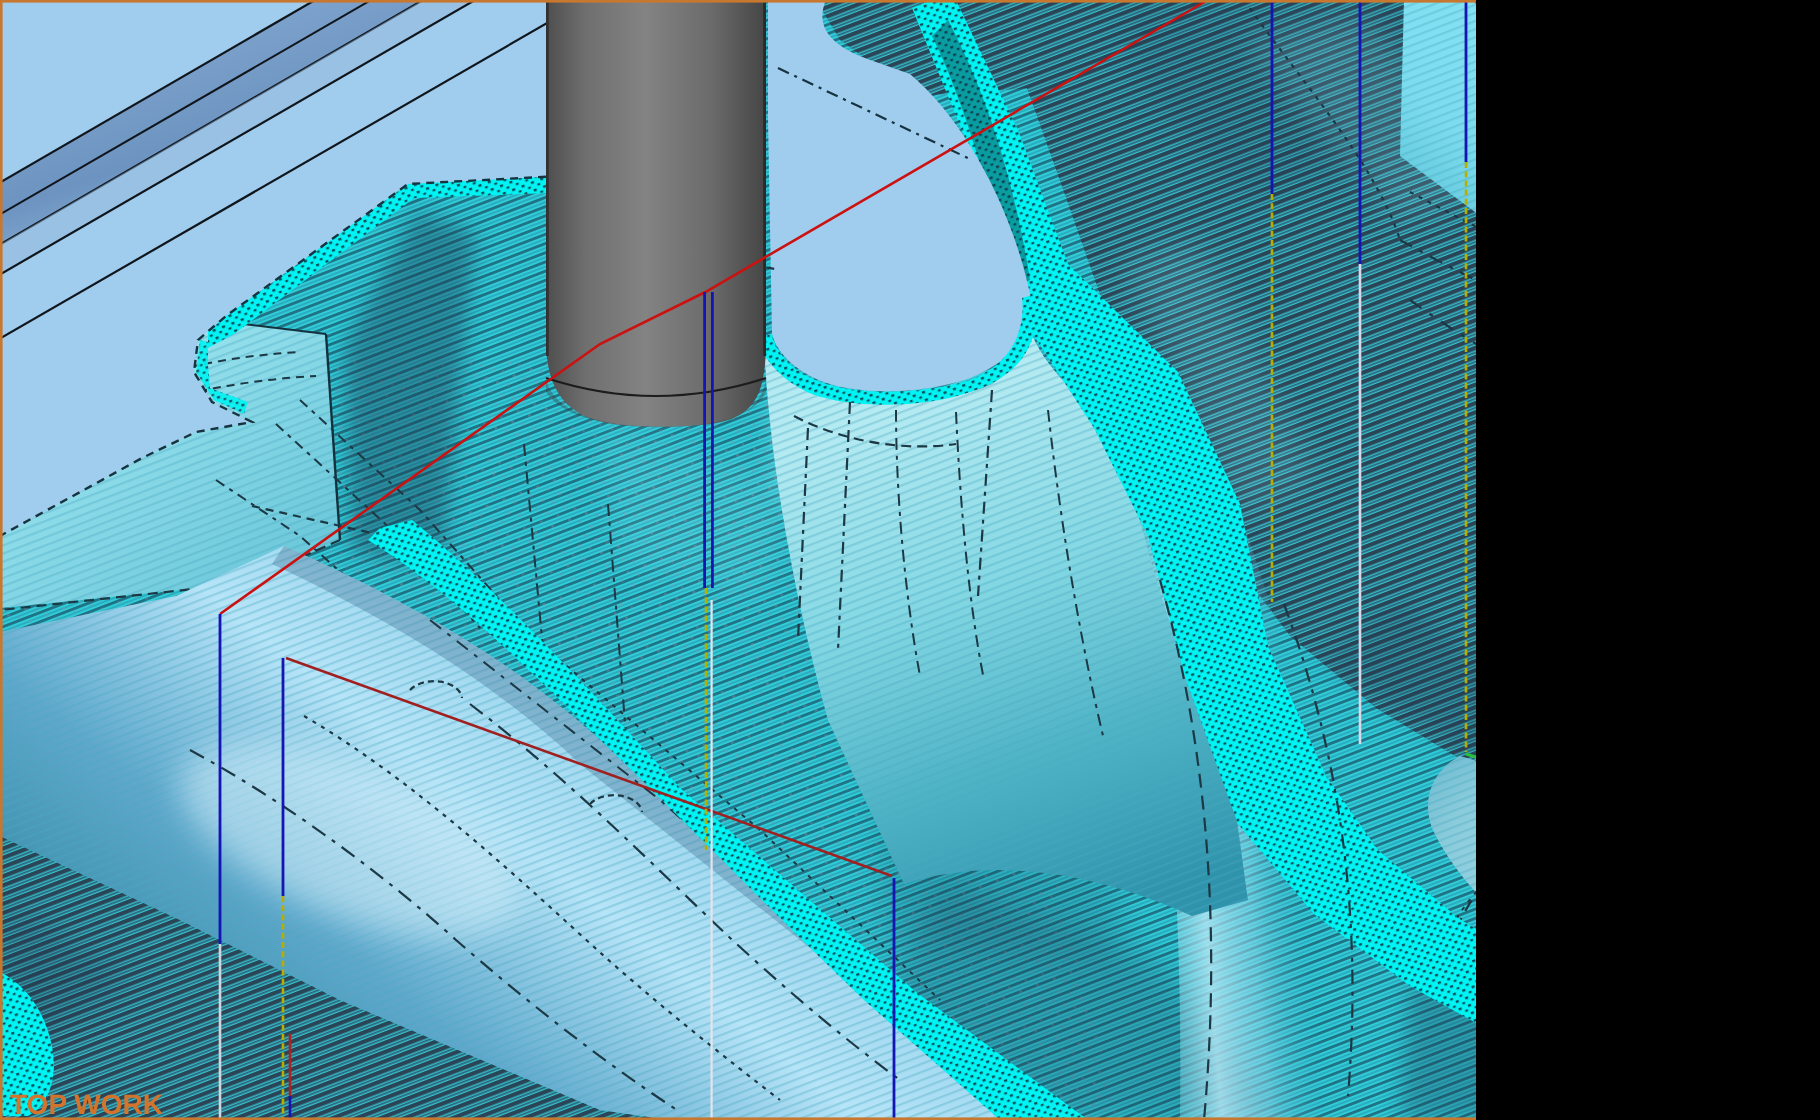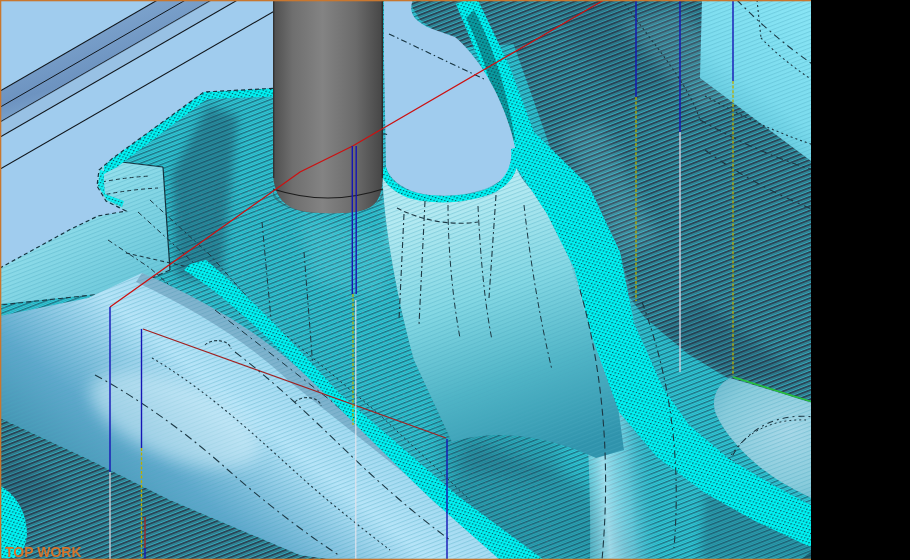--- a/index.html
+++ b/index.html
@@ -1,16 +1,16 @@
 <!DOCTYPE html>
 <html><head>
 <meta charset="utf-8">
 <style>
 html,body{margin:0;padding:0;background:#000;}
-#wrap{position:relative;width:811px;height:560px;overflow:hidden;font-family:"Liberation Sans",sans-serif;text-align:center;}
+#wrap{position:relative;width:738px;height:560px;overflow:hidden;font-family:"Liberation Sans",sans-serif;text-align:center;}
 </style>
 </head>
 <body>
 <div id="wrap">
 <svg width="910" height="560" viewBox="0 0 910 560">
 <defs>
   <pattern id="hMain" width="4.3" height="4.3" patternUnits="userSpaceOnUse" patternTransform="rotate(-21)">
     <rect width="4.3" height="4.3" fill="#30ccd8"></rect>
     <rect width="4.3" height="1.4" fill="#1e7284"></rect>
     <rect y="2.5" width="4.3" height="0.75" fill="#28a4b8"></rect>

